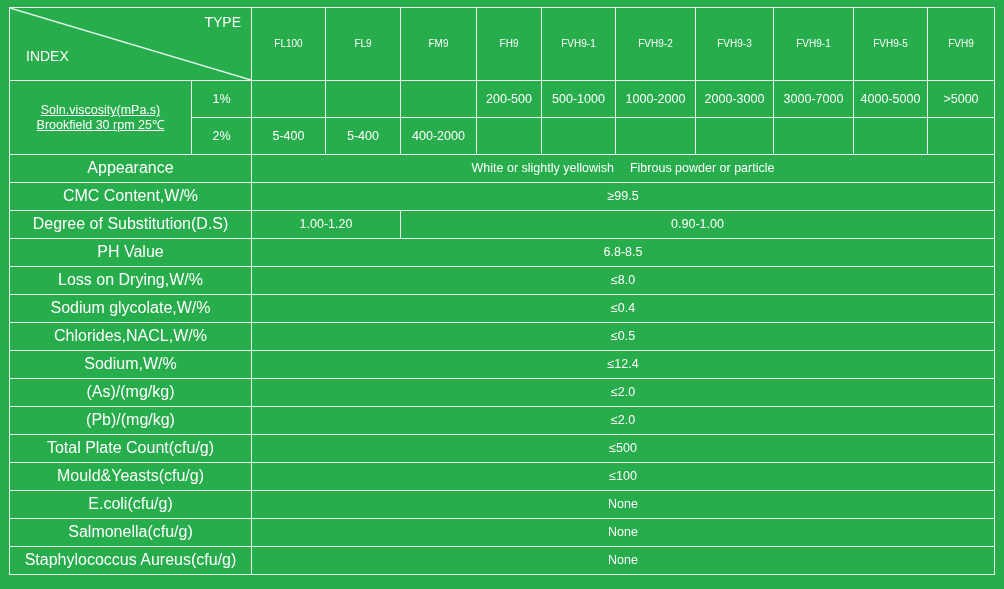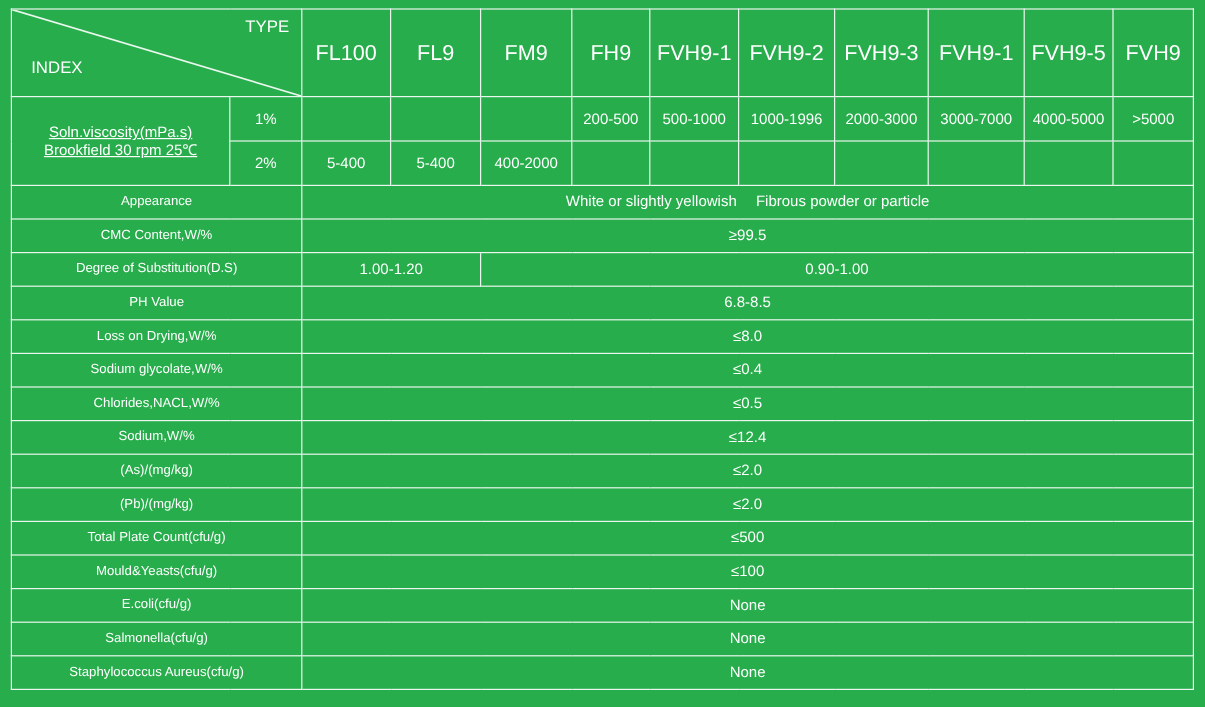--- a/index.html
+++ b/index.html
@@ -60,21 +60,21 @@
   }
   td.corner .index-lbl {
     position: absolute;
     left: 16px;
     bottom: 16px;
     font-size: 14px;
     margin-top: 45px;
   }
   td.colhead {
     height: 72px;
-    font-size: 18px;
+    font-size: 10px;
   }
   
   td.visc-label {
     text-align: left;
     padding-left: 8px;
     font-size: 12.5px;
     white-space: normal;
     line-height: 1.9;
     text-decoration: underline;
   }
@@ -82,21 +82,21 @@
     font-size: 12.5px;
     height: 36px;
   }
   td.visc-val {
     font-size: 12.5px;
     height: 36px;
   }
   
   td.idx {
     text-align: center;
-    font-size: 11px;
+    font-size: 16px;
     height: 27px;
   }
   td.val {
     font-size: 12.5px;
     height: 27px;
   }
   td.val .gapword {
     display: inline-block;
     margin-left: 16px;
   }
@@ -147,21 +147,21 @@
         <td class="visc-label" rowspan="2">
           <div>Soln.viscosity(mPa.s)</div>
           <div>Brookfield 30 rpm 25℃</div>
         </td>
         <td class="pct">1%</td>
         <td class="visc-val"></td>
         <td class="visc-val"></td>
         <td class="visc-val"></td>
         <td class="visc-val">200-500</td>
         <td class="visc-val">500-1000</td>
-        <td class="visc-val">1000-1996</td>
+        <td class="visc-val">1000-2000</td>
         <td class="visc-val">2000-3000</td>
         <td class="visc-val">3000-7000</td>
         <td class="visc-val">4000-5000</td>
         <td class="visc-val">&gt;5000</td>
       </tr>
 
       <tr>
         <td class="pct">2%</td>
         <td class="visc-val">5-400</td>
         <td class="visc-val">5-400</td>

